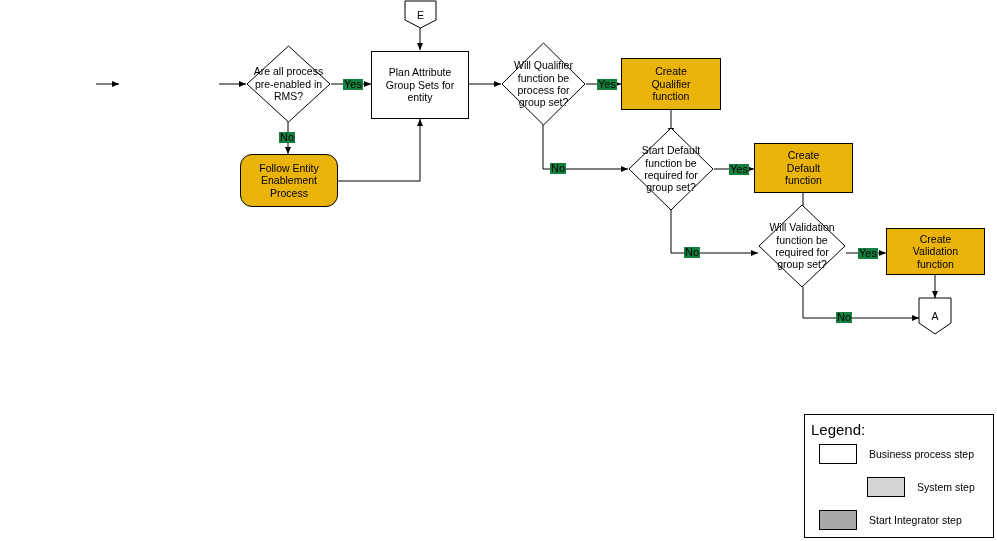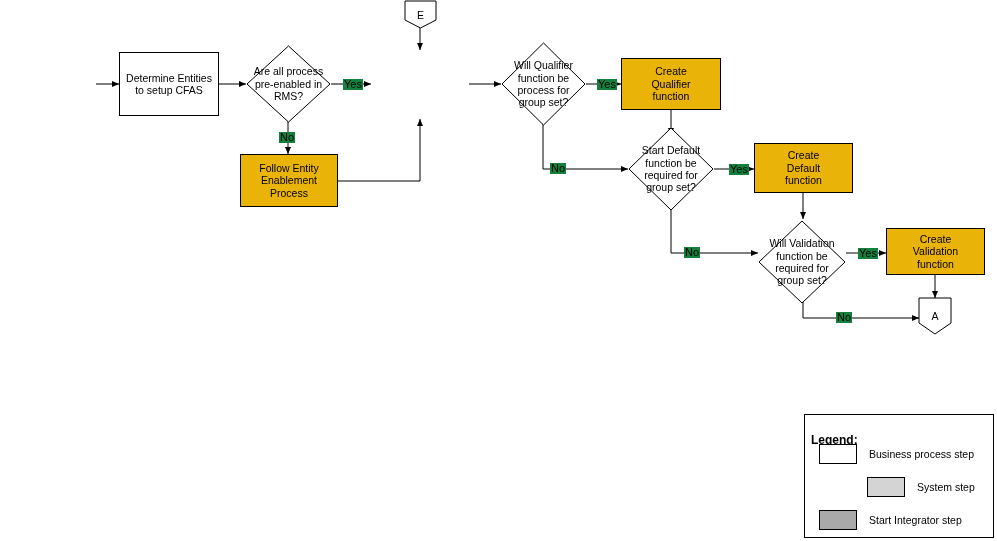--- a/index.html
+++ b/index.html
@@ -93,23 +93,23 @@
     top: 414px;
     width: 190px;
     height: 124px;
     border: 1px solid #000000;
     background: #ffffff;
     box-sizing: border-box;
   }
   #legend .legend-title {
     position: absolute;
     left: 6px;
-    top: 18px;
-    font-size: 12px;
-    font-weight: bold;
+    top: 6px;
+    font-size: 15px;
+    font-weight: normal;
     color: #000;
   }
   .legend-row {
     position: absolute;
     left: 14px;
     display: flex;
     align-items: center;
   }
   .legend-swatch {
     width: 38px;
@@ -173,43 +173,44 @@
 
       <path d="M846,253 L886,253" marker-end="url(#arrow)"></path>
 
       <path d="M803,287 L803,318 L919,318" marker-end="url(#arrow)"></path>
 
       <path d="M935,274 L935,298" marker-end="url(#arrow)"></path>
     </g>
   </svg>
 
 
-  <div class="node proc" style="left:119px; top:52px; width:100px; height:64px;">
-    <span class="lbl">Determine Entities
-to setup CFAS</span>
-  </div>
 
   <div class="diamond-wrap" style="left:246px; top:45px; width:85px; height:78px;">
     <svg class="shape" viewBox="0 0 85 78">
       <polygon points="42.5,1 84,39 42.5,77 1,39" fill="#ffffff" stroke="#000000" stroke-width="1"></polygon>
     </svg>
     <div class="dtext">Are all process
 pre-enabled in
 RMS?</div>
   </div>
 
   <div class="conn-wrap" style="left:404px; top:0px; width:33px; height:29px;">
     <svg class="shape" style="position:absolute;left:0;top:0;width:100%;height:100%;" viewBox="0 0 33 29">
       <polygon points="1,1 32,1 32,20 16.5,28 1,20" fill="#ffffff" stroke="#000000" stroke-width="1"></polygon>
     </svg>
     <div class="ctext" style="padding-bottom:6px;">E</div>
   </div>
 
-
-  <div class="node sys-int" style="left:240px; top:154px; width:98px; height:53px;">
+  <div class="node proc" style="left:371px; top:51px; width:98px; height:68px;">
+    <span class="lbl">Plan Attribute
+Group Sets for
+entity</span>
+  </div>
+
+  <div class="node sys-int" style="left:240px; top:154px; width:98px; height:53px;border-radius:12px;">
     <span class="lbl">Follow Entity
 Enablement
 Process</span>
   </div>
 
   <div class="diamond-wrap" style="left:501px; top:42px; width:85px; height:84px;">
     <svg class="shape" viewBox="0 0 85 84">
       <polygon points="42.5,1 84,42 42.5,83 1,42" fill="#ffffff" stroke="#000000" stroke-width="1"></polygon>
     </svg>
     <div class="dtext">Will Qualifier
@@ -233,21 +234,21 @@
 required for
 group set?</div>
   </div>
 
   <div class="node sys-int" style="left:754px; top:143px; width:99px; height:50px;">
     <span class="lbl">Create
 Default
 function</span>
   </div>
 
-  <div class="diamond-wrap" style="left:758px; top:220px; width:88px; height:84px;">
+  <div class="diamond-wrap" style="left:758px; top:204px; width:88px; height:84px;">
     <svg class="shape" viewBox="0 0 88 84">
       <polygon points="44,1 87,42 44,83 1,42" fill="#ffffff" stroke="#000000" stroke-width="1"></polygon>
     </svg>
     <div class="dtext">Will Validation
 function be
 required for
 group set?</div>
   </div>
 
   <div class="node sys-int" style="left:886px; top:228px; width:99px; height:47px;">

